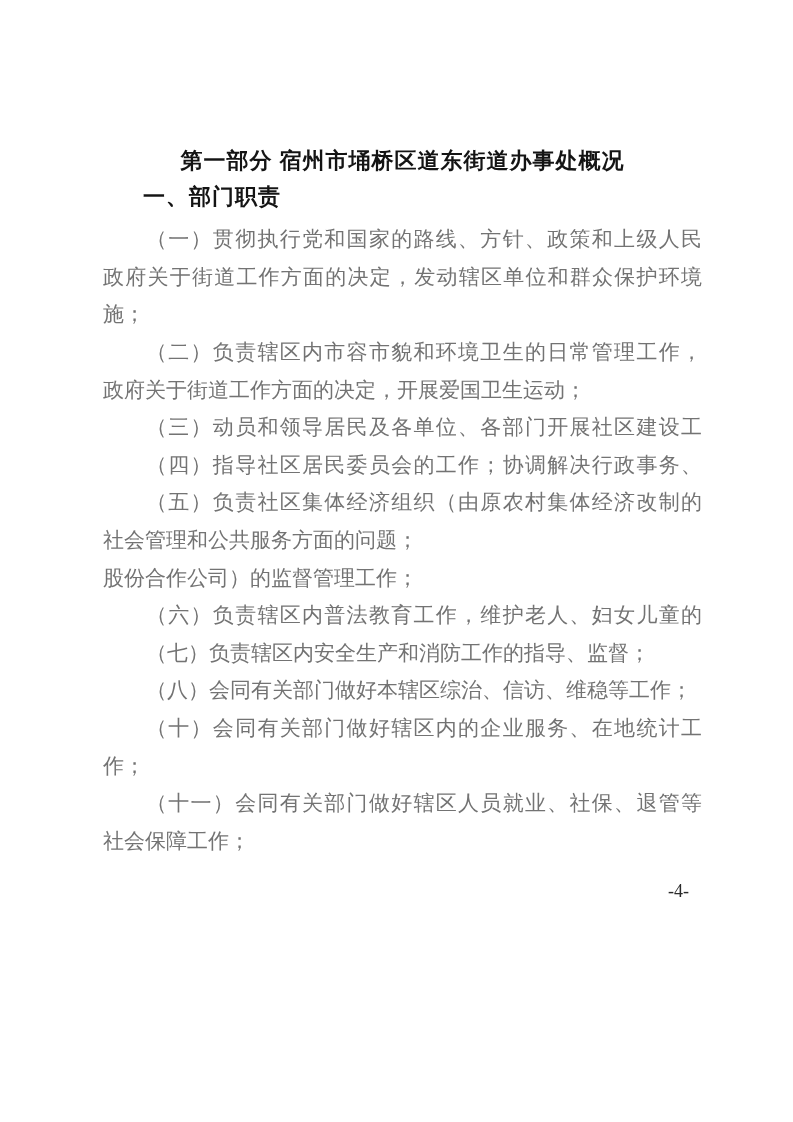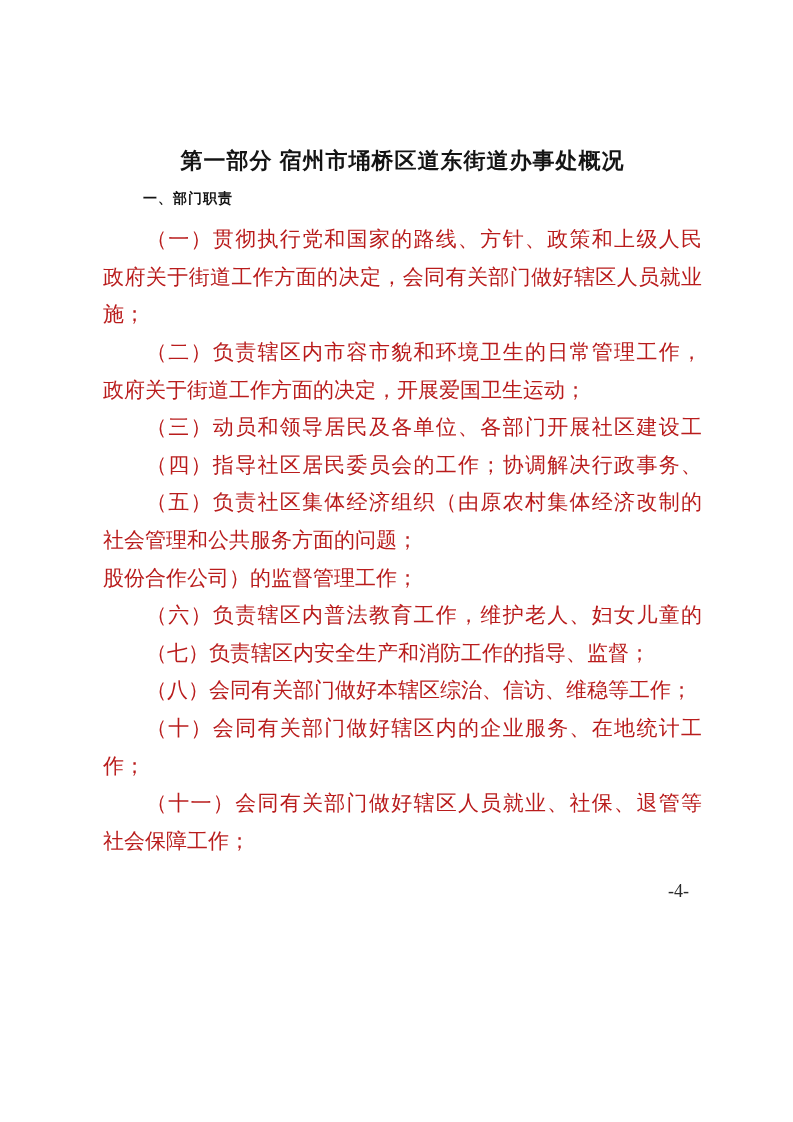--- a/index.html
+++ b/index.html
@@ -25,34 +25,34 @@
     font-family: "Liberation Sans", sans-serif;
     font-weight: bold;
     font-size: 22px;
     line-height: 37.6px;
     text-align: center;
     color: #141414;
     letter-spacing: 1px;
     white-space: nowrap;
   }
   .section-heading {
-    font-family: Liberation Sans, sans-serif;
+    font-family: Liberation Mono, monospace;
     font-weight: bold;
-    font-size: 14px;
+    font-size: 22px;
     line-height: 37.6px;
     padding-left: 40px;
     color: #141414;
     letter-spacing: 1px;
   }
   .bodytext {
     margin-top: 4px;
     font-family: "Liberation Serif", serif;
     font-size: 21px;
     line-height: 37.6px;
-    color: #b91c1c;
+    color: #737373;
   }
   .line {
     text-align: left;
   }
   .line.fill {
     text-align: justify;
     text-align-last: justify;
     text-justify: inter-character;
   }
   .line.first {
@@ -75,21 +75,21 @@
 <div class="page">
   <div class="content">
 
     <div class="doc-title">第一部分 宿州市埇桥区道东街道办事处概况</div>
 
     <div class="section-heading">一、部门职责</div>
 
     <div class="bodytext">
 
       <div class="line first fill">（一）贯彻执行党和国家的路线、方针、政策和上级人民</div>
-      <div class="line fill">政府关于街道工作方面的决定，会同有关部门做好辖区人员就业</div>
+      <div class="line fill">政府关于街道工作方面的决定，发动辖区单位和群众保护环境</div>
       <div class="line">施；</div>
 
       <div class="line first fill">（二）负责辖区内市容市貌和环境卫生的日常管理工作，</div>
       <div class="line">政府关于街道工作方面的决定，开展爱国卫生运动；</div>
 
       <div class="line first fill">（三）动员和领导居民及各单位、各部门开展社区建设工</div>
 
       <div class="line first fill">（四）指导社区居民委员会的工作；协调解决行政事务、</div>
       <div class="line first fill">（五）负责社区集体经济组织（由原农村集体经济改制的</div>
 

